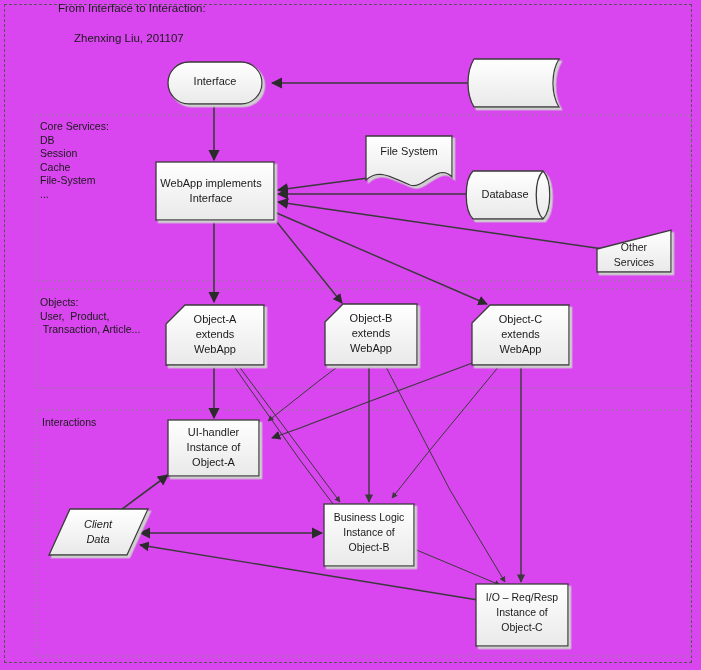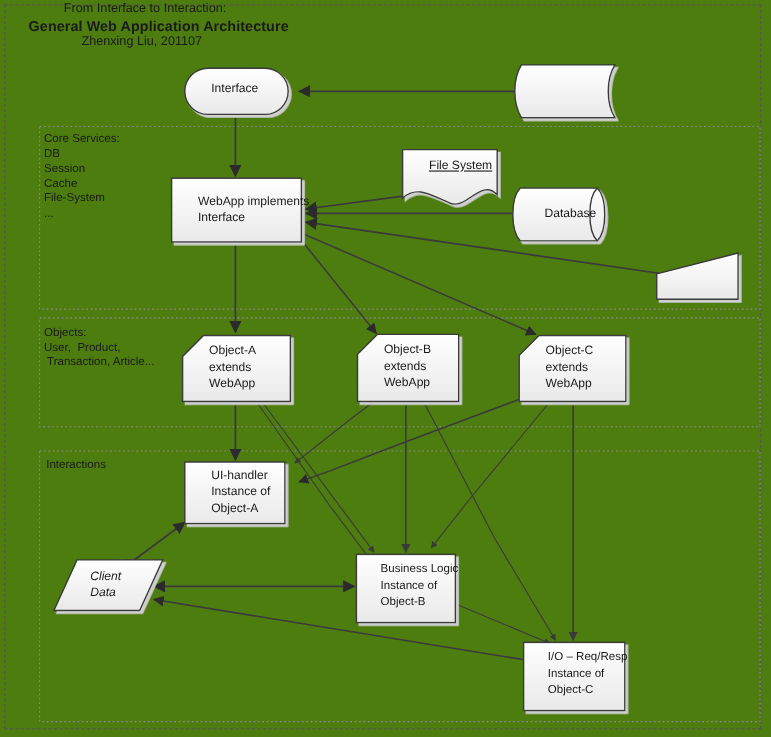--- a/index.html
+++ b/index.html
@@ -6,21 +6,21 @@
   html,body{margin:0;padding:0;background:#ffffff;}
   body{
     font-family:"Liberation Sans","DejaVu Sans",sans-serif;
     -webkit-font-smoothing:antialiased;
   }
   #canvas{
     position:relative;
     width:701px;
     height:670px;
     overflow:hidden;
-    background:#4d7c0f;
+    background:#d946ef;
   }
   
   #outer-frame{
     position:absolute;
     left:4px; top:4px;
     width:688px; height:659px;
     border:1px dashed #555;
     border-image:none;
     box-sizing:border-box;
   }
@@ -51,38 +51,37 @@
     color:#1a1a1a;
     white-space:pre;
   }
   #label-core{ left:40px; top:120px; }
   #label-objects{ left:40px; top:296px; }
   #label-interactions{ left:42px; top:416px;text-align:center; }
 
   
   .node-text{
     position:absolute;
+    text-align:center;
     color:#1a1a1a;
     font-size:11px;
     line-height:15px;
     white-space:pre-line;
     pointer-events:none;
-    padding-left:24px;
   }
   .node-text.sm{font-size:10.5px;}
 </style>
 </head>
 <body>
 
 <div id="canvas">
 
   <div id="outer-frame"></div>
 
   <div class="hdr" id="hdr-line1">From Interface to Interaction:</div>
-  <div class="hdr" id="hdr-line2">General Web Application Architecture</div>
   <div class="hdr" id="hdr-line3">Zhenxing Liu, 201107</div>
 
   <svg class="layer" viewBox="0 0 701 670" xmlns="http://www.w3.org/2000/svg">
     <defs>
       <linearGradient id="gshape" x1="0" y1="0" x2="0" y2="1">
         <stop offset="0%" stop-color="#ffffff"></stop>
         <stop offset="100%" stop-color="#e9e9e9"></stop>
       </linearGradient>
       <marker id="ah" viewBox="0 0 10 10" refX="9" refY="5" markerWidth="7" markerHeight="7" orient="auto-start-reverse">
         <path d="M 0 0 L 10 5 L 0 10 z" fill="#2b2b2b"></path>
@@ -185,24 +184,26 @@
 User,  Product,
  Transaction, Article...</div>
   <div class="sect-label" id="label-interactions">Interactions</div>
 
   <div class="node-text" style="left:168px; top:74px; width:94px;">Interface</div>
 
 
   <div class="node-text" style="left:156px; top:176px; width:110px;">WebApp implements
 Interface</div>
 
-  <div class="node-text" style="left:366px; top:144px; width:86px;text-decoration:underline;">File System</div>
+  <div class="node-text" style="left:366px; top:144px; width:86px;">File System</div>
 
   <div class="node-text" style="left:471px; top:187px; width:68px;">Database</div>
 
+  <div class="node-text sm" style="left:600px; top:240px; width:68px;">Other
+Services</div>
 
   <div class="node-text" style="left:166px; top:312px; width:98px;">Object-A
 extends
 WebApp</div>
 
   <div class="node-text" style="left:325px; top:311px; width:92px;">Object-B
 extends
 WebApp</div>
 
   <div class="node-text" style="left:472px; top:312px; width:97px;">Object-C

